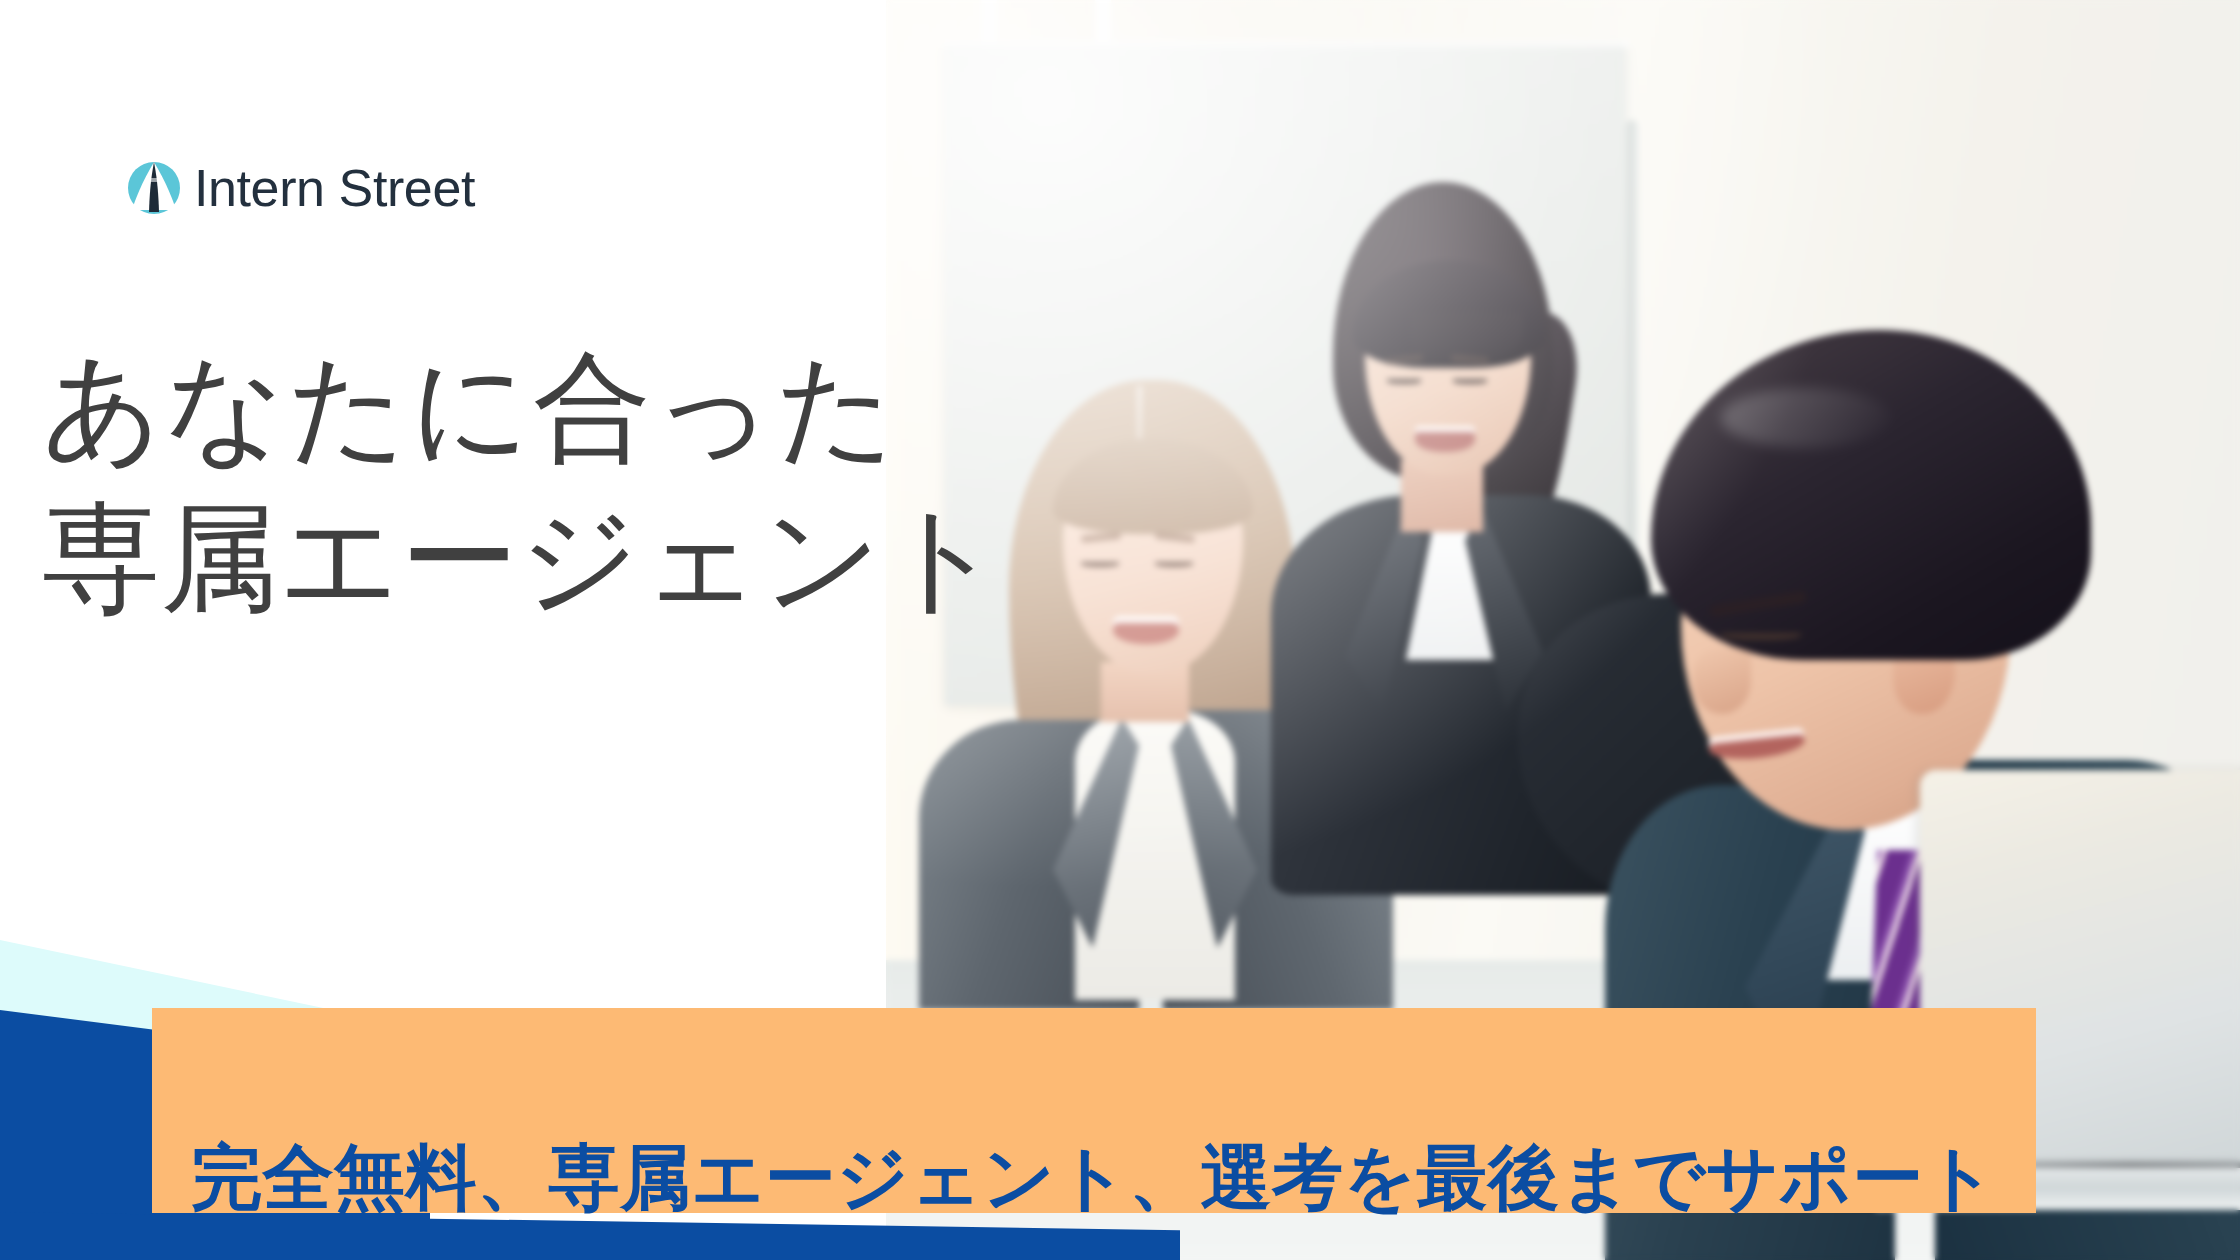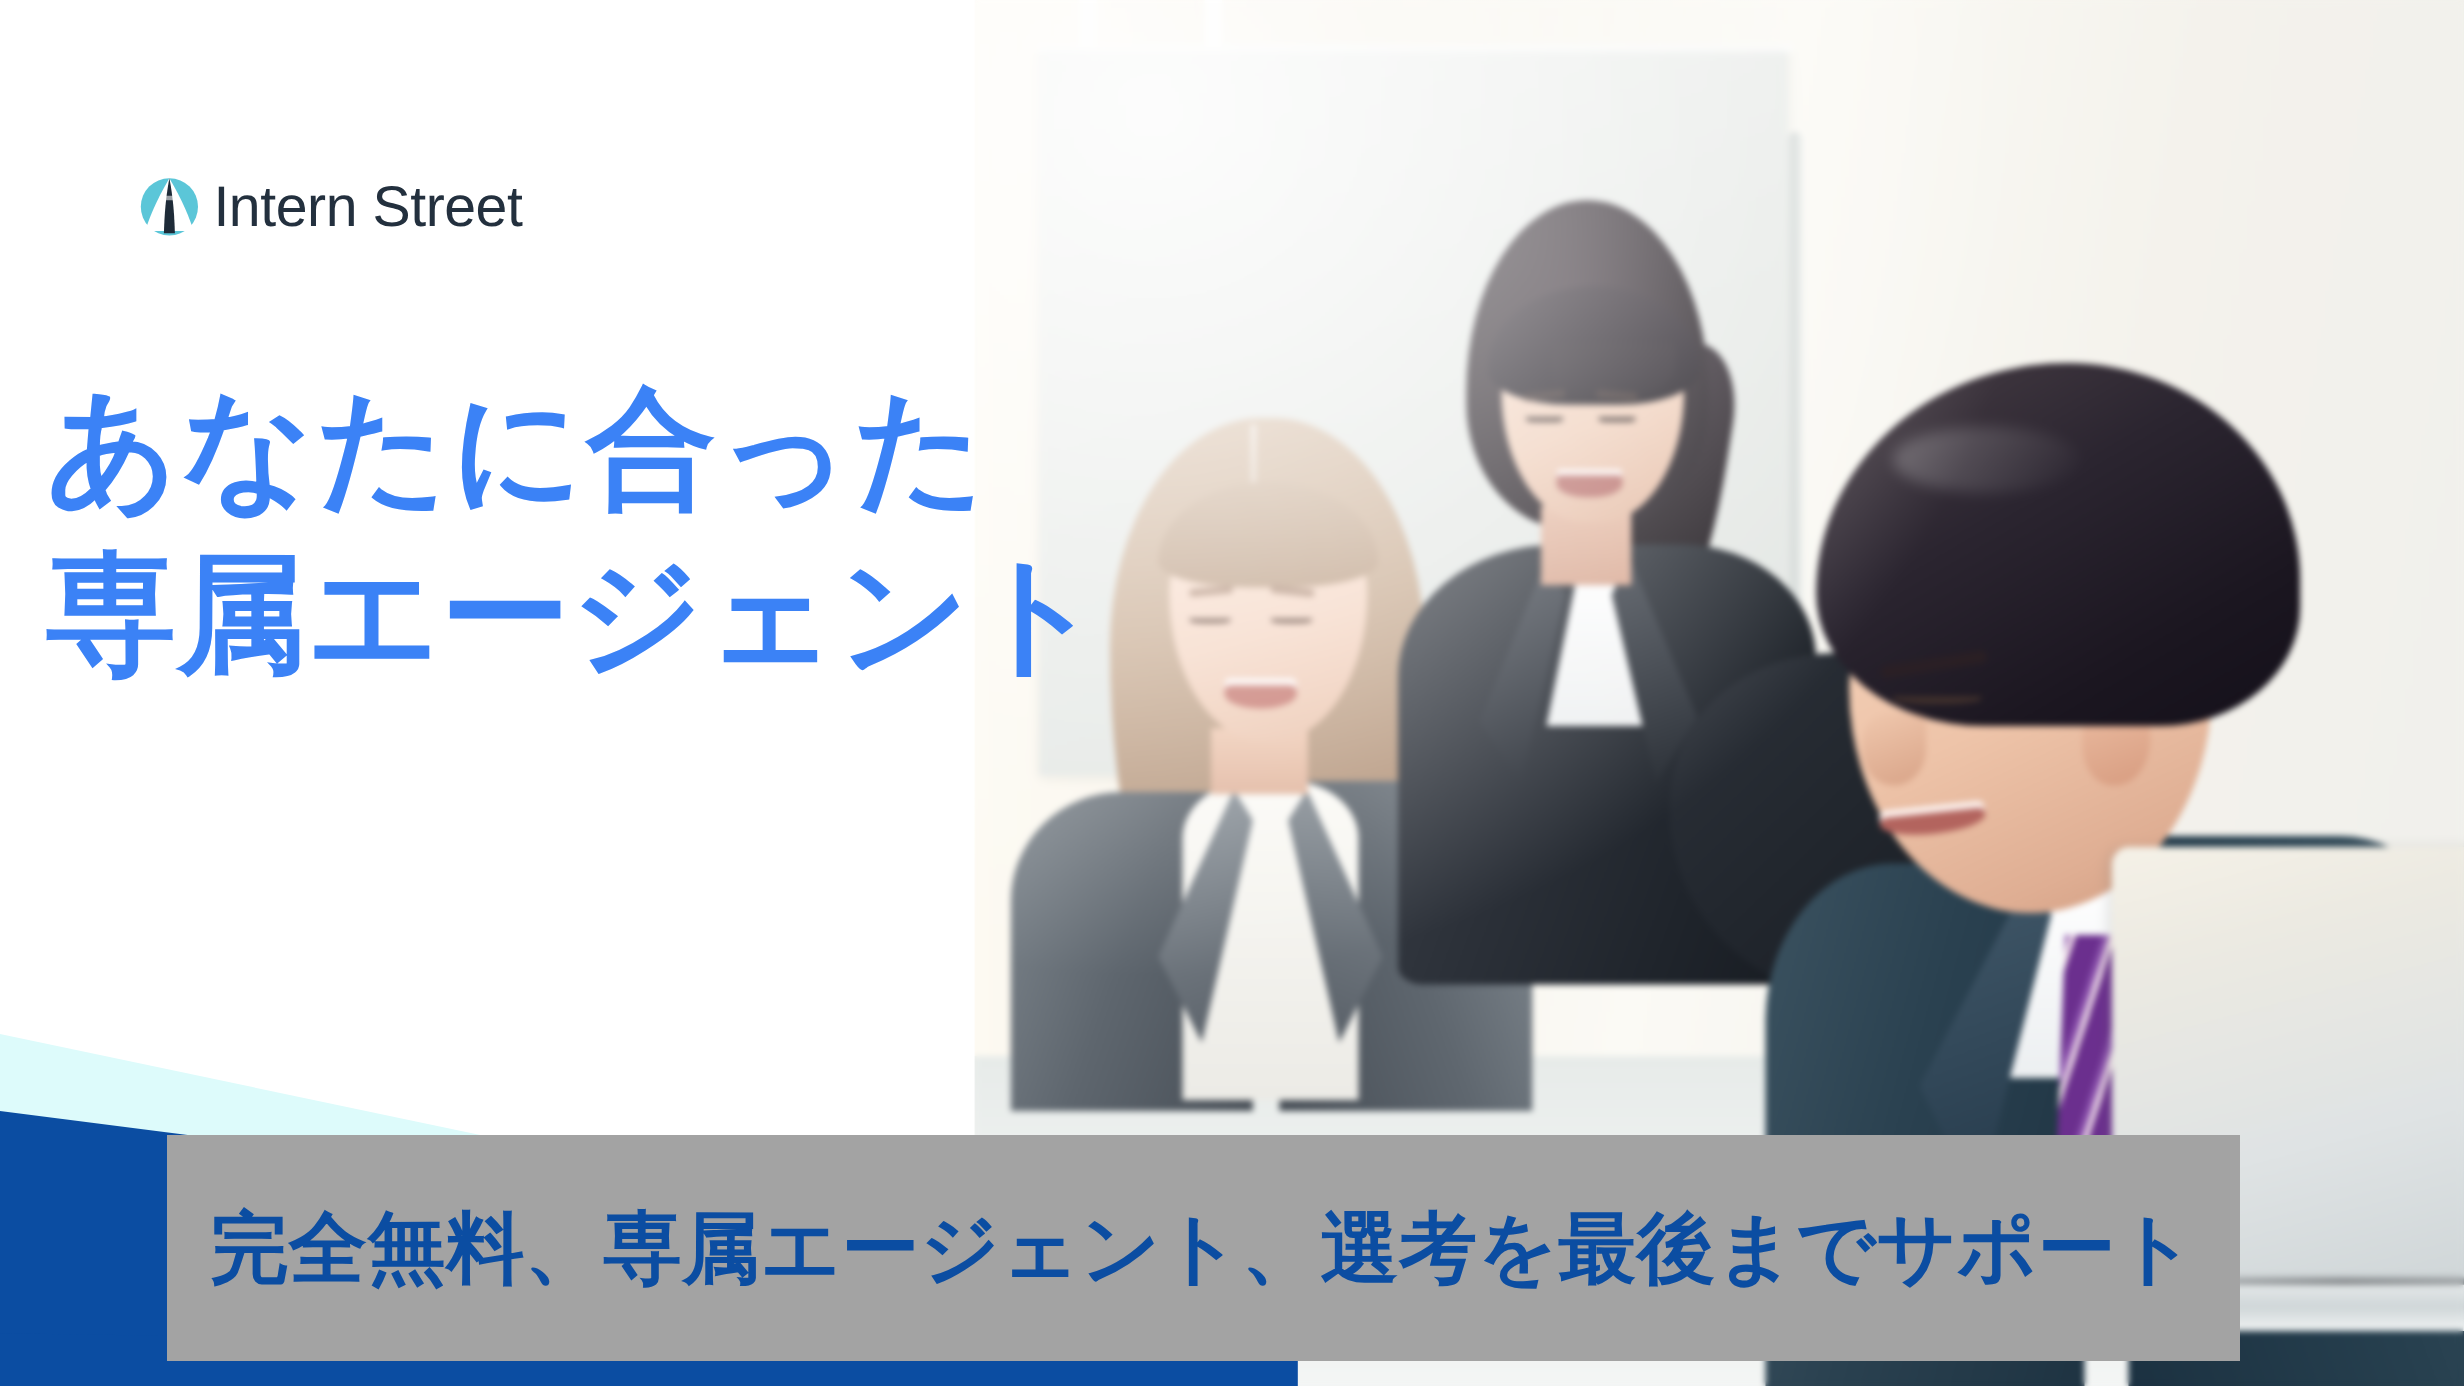--- a/index.html
+++ b/index.html
@@ -323,22 +323,22 @@
     line-height:1; white-space:nowrap;
     font-family:"Liberation Sans","DejaVu Sans",sans-serif;
   }
 
   
   #headline {
     position:absolute; left:42px; top:332px;
     z-index:6;
   }
   #headline .hl {
-    color:#3b82f6;
-    font-weight:700;
+    color:#404040;
+    font-weight:400;
     font-size:118px;
     line-height:1.28;
     letter-spacing:.5px;
     white-space:nowrap;
     font-family:"DejaVu Sans","Liberation Sans",sans-serif;
   }
   #headline .hl.l1 { letter-spacing:2px; }
 
   
   .deco-cyan {
@@ -352,24 +352,24 @@
     clip-path:polygon(0 0, 100% 22%, 100% 100%, 0 100%);
   }
   .deco-navy-bar {
     position:absolute; left:0; top:1212px; width:1180px; height:48px;
     background:#0b4da2; z-index:4;
     clip-path:polygon(0 0, 100% 38%, 100% 100%, 0 100%);
   }
 
   
   #banner {
-    position:absolute; left:152px; top:1032px;
+    position:absolute; left:152px; top:1008px;
     width:1884px; height:205px;
-    background:#a3a3a3; z-index:8;
-    display:flex; align-items:center; justify-content:center;
+    background:#fdba74; z-index:8;
+    display:flex; align-items:flex-end; justify-content:center;
   }
   #banner .btext {
     color:#0b4da2; font-weight:700; font-size:71px;
     letter-spacing:.5px; white-space:nowrap; line-height:1;
     font-family:"DejaVu Sans","Liberation Sans",sans-serif;
   }
 </style>
 </head>
 <body>
 

